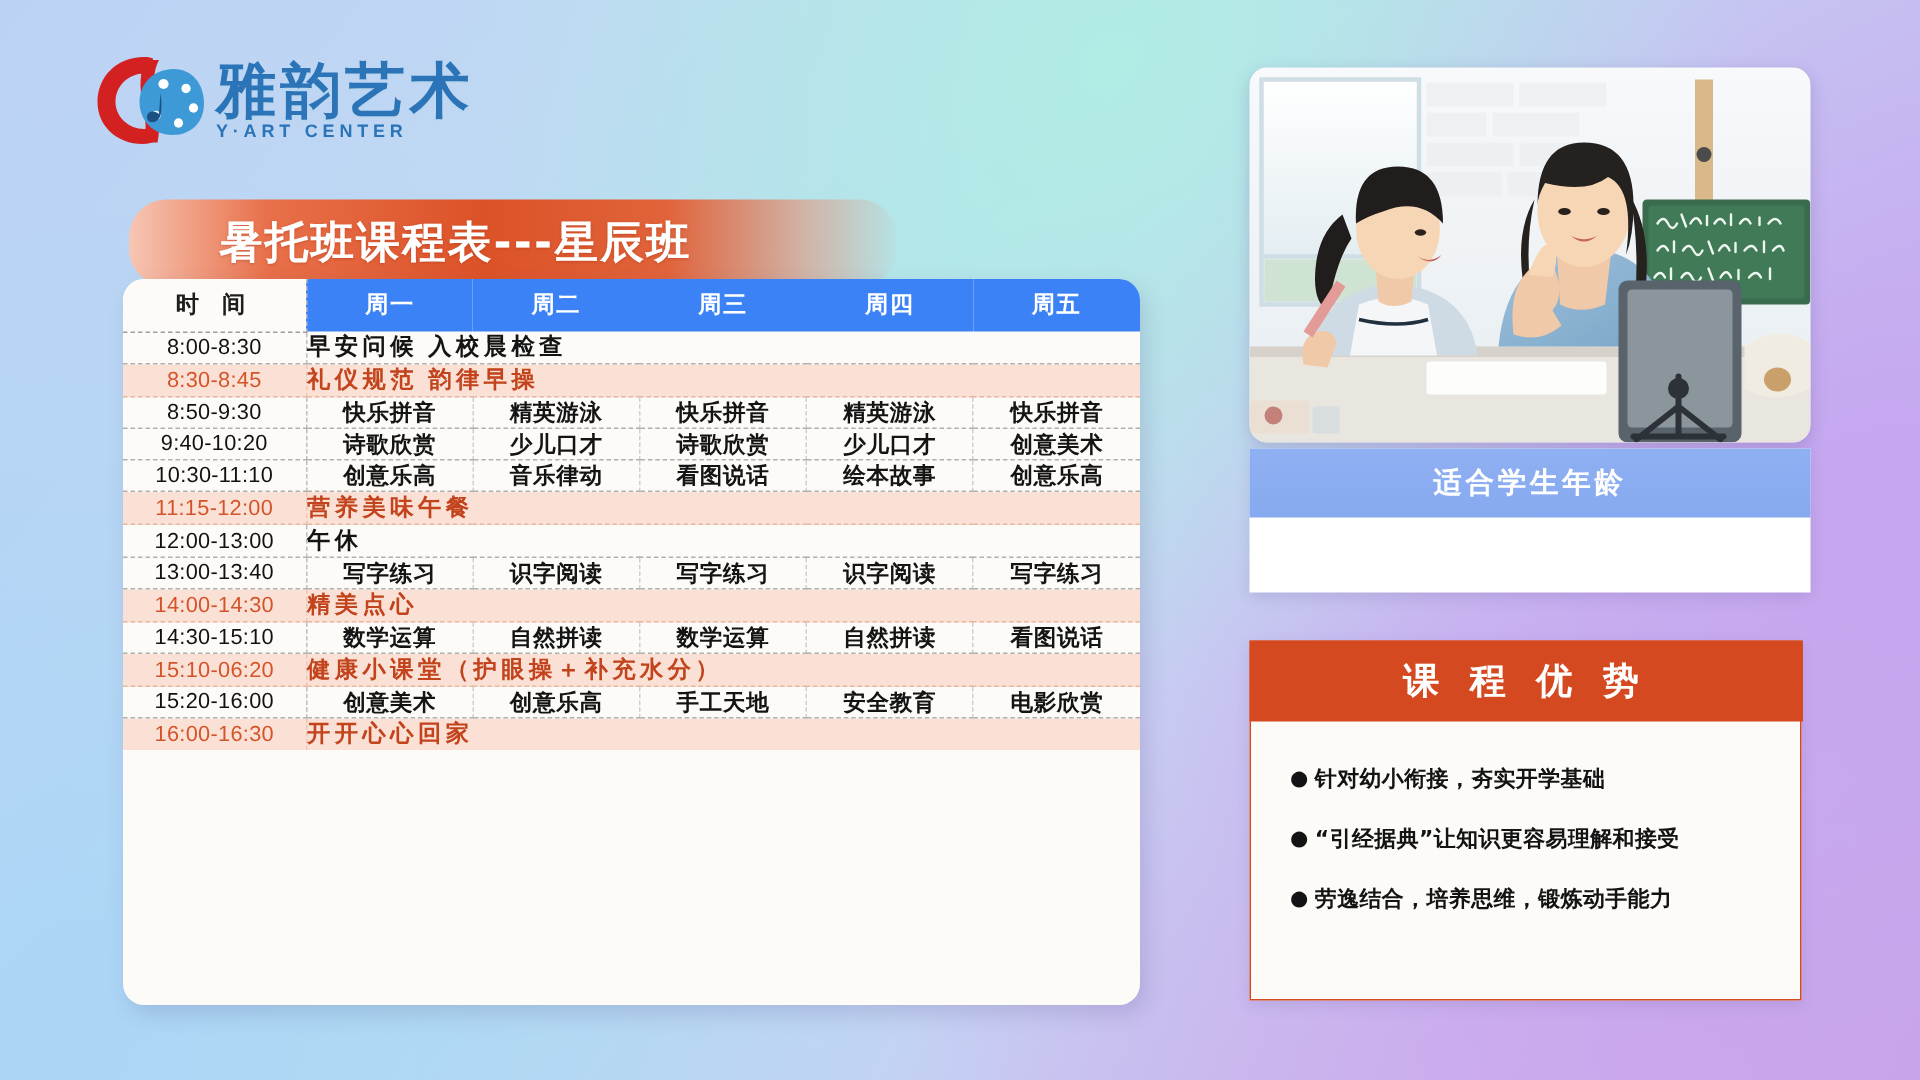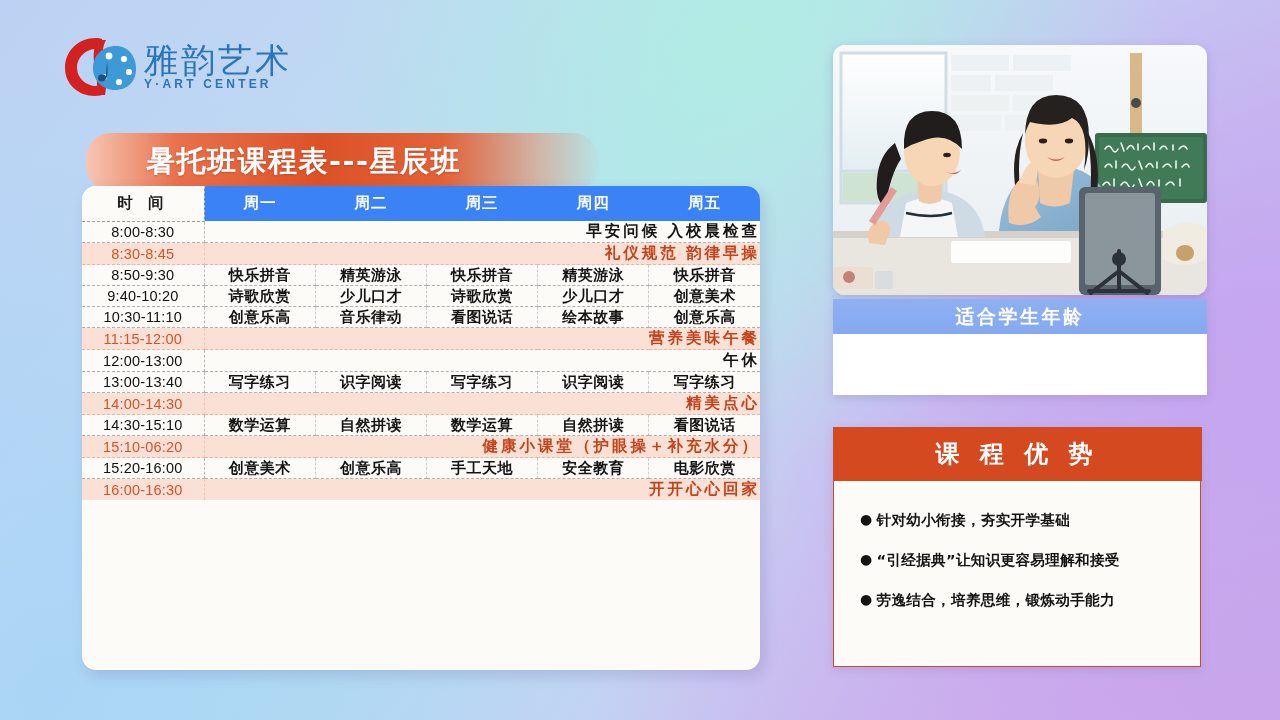--- a/index.html
+++ b/index.html
@@ -13,21 +13,21 @@
       radial-gradient(circle at 4% 96%, rgba(168,212,247,0.85) 0%, rgba(168,212,247,0) 45%),
       linear-gradient(128deg,#bcd2f4 0%,#bfd8f3 22%,#b4e0ee 42%,#c6d3f3 62%,#c9b8ef 82%,#c4a6e8 100%);
     position:relative;
   }
 
   
   .logo { position:absolute; left:62px; top:34px; display:flex; align-items:center; }
   .logo-mark { position:relative; width:78px; height:66px; flex:0 0 auto; }
   .logo-text { margin-left:4px; }
   .logo-cn {
-    font-family:"DejaVu Sans",sans-serif; font-size:34px; font-weight:normal;
+    font-family:"DejaVu Sans",sans-serif; font-size:40px; font-weight:bold;
     color:#2c74b8; letter-spacing:3px; line-height:1.05;
     text-shadow:0 1px 0 #b8d6ee;
   }
   .logo-en {
     font-size:12px; font-weight:bold; color:#2c74b8;
     letter-spacing:3.2px; line-height:1.1; margin-top:-1px;
   }
 
   
   .title-banner {
@@ -76,22 +76,22 @@
     letter-spacing:0.2px;
   }
   .cell-course {
     text-align:center; color:#141414;
     font-family:"DejaVu Serif","Liberation Serif",serif;
     font-size:15px; font-weight:bold; letter-spacing:0.5px;
     border-right:1px dashed #cfcfcf; border-bottom:1px dashed #b0b0b0;
   }
   .cell-course.last { border-right:none; }
   .cell-span {
-    text-align:right; color:#141414;
-    font-family:Liberation Sans, sans-serif;
+    text-align:left; color:#141414;
+    font-family:Liberation Serif, serif;
     font-size:15.5px; font-weight:bold; letter-spacing:3px;
     border-bottom:1px dashed #b0b0b0;
   }
 
   tr.hl { background:#fbe1d5; }
   tr.hl .cell-time { color:#d4542a; border-right-color:#f0c5b2; border-bottom:1px dashed #e6b7a2;margin-top:28px; }
   tr.hl .cell-span { color:#c2431c; border-bottom:1px dashed #e6b7a2; }
   tr.last-row .cell-time, tr.last-row .cell-span, tr.last-row .cell-course { border-bottom:none; }
 
   
@@ -101,21 +101,21 @@
     box-shadow:0 3px 10px rgba(90,80,140,0.25);
     background:#eef3f7;
   }
   .photo-svg { display:block; width:100%; height:100%; }
 
   .age-box {
     position:absolute; left:833px; top:299px; width:374px; height:96px;
     background:#ffffff; box-shadow:0 3px 9px rgba(90,80,140,0.18);
   }
   .age-head {
-    height:35px; background:linear-gradient(180deg,#8fb0f2 0%,#86a9ef 100%);
+    height:46px; background:linear-gradient(180deg,#8fb0f2 0%,#86a9ef 100%);
     display:flex; align-items:center; justify-content:center;
   }
   .age-head-text {
     font-family:"DejaVu Sans",sans-serif; font-size:19px; font-weight:bold;
     color:#ffffff; letter-spacing:2.5px;
   }
   .age-body { height:61px; display:flex; align-items:center; justify-content:center; background:#fff; }
   .age-value {
     font-family:"DejaVu Sans",sans-serif; font-size:21px; font-weight:bold;
     color:#6f93e4; letter-spacing:7px;

